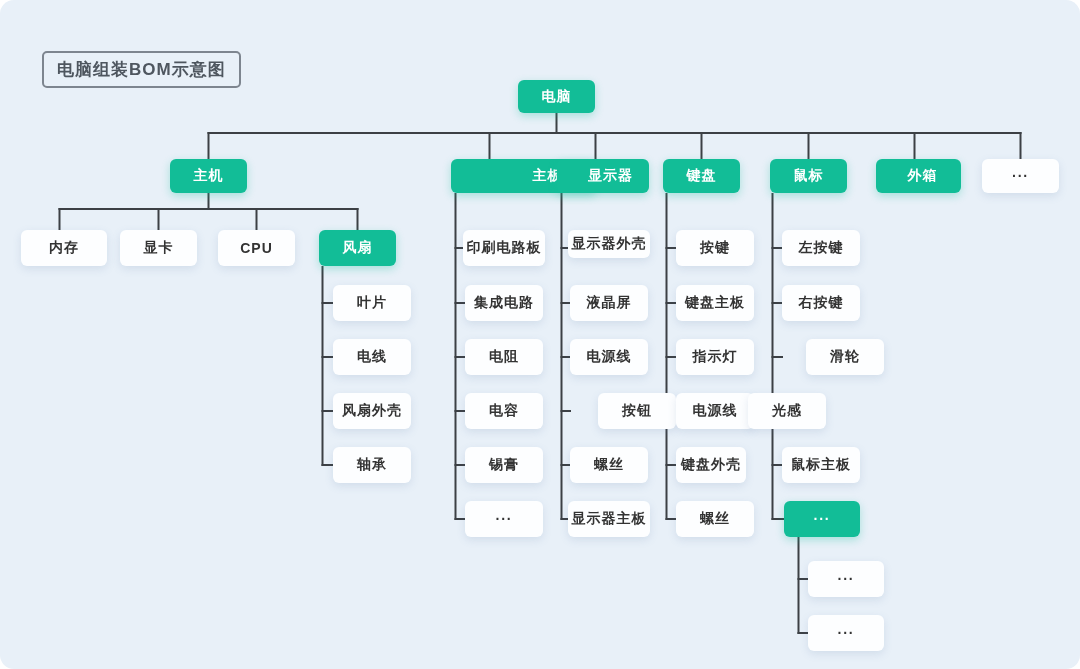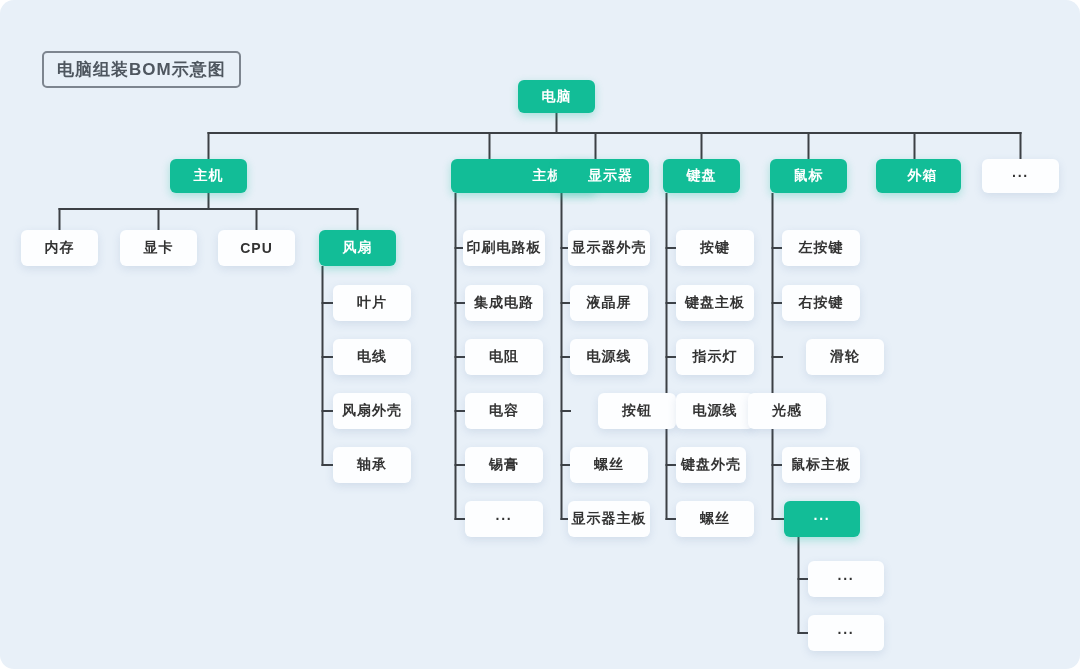--- a/index.html
+++ b/index.html
@@ -94,37 +94,37 @@
     <line x1="798.5" y1="537" x2="798.5" y2="634"></line>
     <line x1="797.5" y1="579" x2="809" y2="579"></line>
     <line x1="797.5" y1="633" x2="809" y2="633"></line>
   </svg>
 
   <div class="title-box">电脑组装BOM示意图</div>
 
   <div id="nodes">
       <div class="node accent" style="left: 518px; top: 80px; width: 77px; height: 33px;">电脑</div>
       <div class="node accent" style="left: 170px; top: 159px; width: 77px; height: 34px;">主机</div>
-      <div class="node plain" style="left: 21px; top: 230px; width: 77px; height: 36px;">内存</div>
+      <div class="node plain" style="left: 21px; top: 230px; width: 86px; height: 36px;">内存</div>
       <div class="node plain" style="left: 120px; top: 230px; width: 77px; height: 36px;">显卡</div>
       <div class="node plain" style="left: 218px; top: 230px; width: 77px; height: 36px;">CPU</div>
       <div class="node accent" style="left: 319px; top: 230px; width: 77px; height: 36px;">风扇</div>
       <div class="node plain" style="left: 333px; top: 285px; width: 78px; height: 36px;">叶片</div>
       <div class="node plain" style="left: 333px; top: 339px; width: 78px; height: 36px;">电线</div>
       <div class="node plain" style="left: 333px; top: 393px; width: 78px; height: 36px;">风扇外壳</div>
       <div class="node plain" style="left: 333px; top: 447px; width: 78px; height: 36px;">轴承</div>
       <div class="node accent" style="left: 451px; top: 159px; width: 97px; height: 34px; padding-left: 48px;">主板</div>
       <div class="node plain" style="left: 463px; top: 230px; width: 82px; height: 36px;">印刷电路板</div>
       <div class="node plain" style="left: 465px; top: 285px; width: 78px; height: 36px;">集成电路</div>
       <div class="node plain" style="left: 465px; top: 339px; width: 78px; height: 36px;">电阻</div>
       <div class="node plain" style="left: 465px; top: 393px; width: 78px; height: 36px;">电容</div>
       <div class="node plain" style="left: 465px; top: 447px; width: 78px; height: 36px;">锡膏</div>
       <div class="node plain" style="left: 465px; top: 501px; width: 78px; height: 36px;">···</div>
       <div class="node accent" style="left: 557px; top: 159px; width: 77px; height: 34px; padding-left: 15px;">显示器</div>
-      <div class="node plain" style="left: 568px; top: 230px; width: 82px; height: 36px;">显示器外壳</div>
+      <div class="node plain" style="left: 568px; top: 230px; width: 82px; height: 28px;">显示器外壳</div>
       <div class="node plain" style="left: 570px; top: 285px; width: 78px; height: 36px;">液晶屏</div>
       <div class="node plain" style="left: 570px; top: 339px; width: 78px; height: 36px;">电源线</div>
       <div class="node plain" style="left: 598px; top: 393px; width: 78px; height: 36px;">按钮</div>
       <div class="node plain" style="left: 570px; top: 447px; width: 78px; height: 36px;">螺丝</div>
       <div class="node plain" style="left: 568px; top: 501px; width: 82px; height: 36px;">显示器主板</div>
       <div class="node accent" style="left: 663px; top: 159px; width: 77px; height: 34px;">键盘</div>
       <div class="node plain" style="left: 676px; top: 230px; width: 78px; height: 36px;">按键</div>
       <div class="node plain" style="left: 676px; top: 285px; width: 78px; height: 36px;">键盘主板</div>
       <div class="node plain" style="left: 676px; top: 339px; width: 78px; height: 36px;">指示灯</div>
       <div class="node plain" style="left: 676px; top: 393px; width: 78px; height: 36px;">电源线</div>

